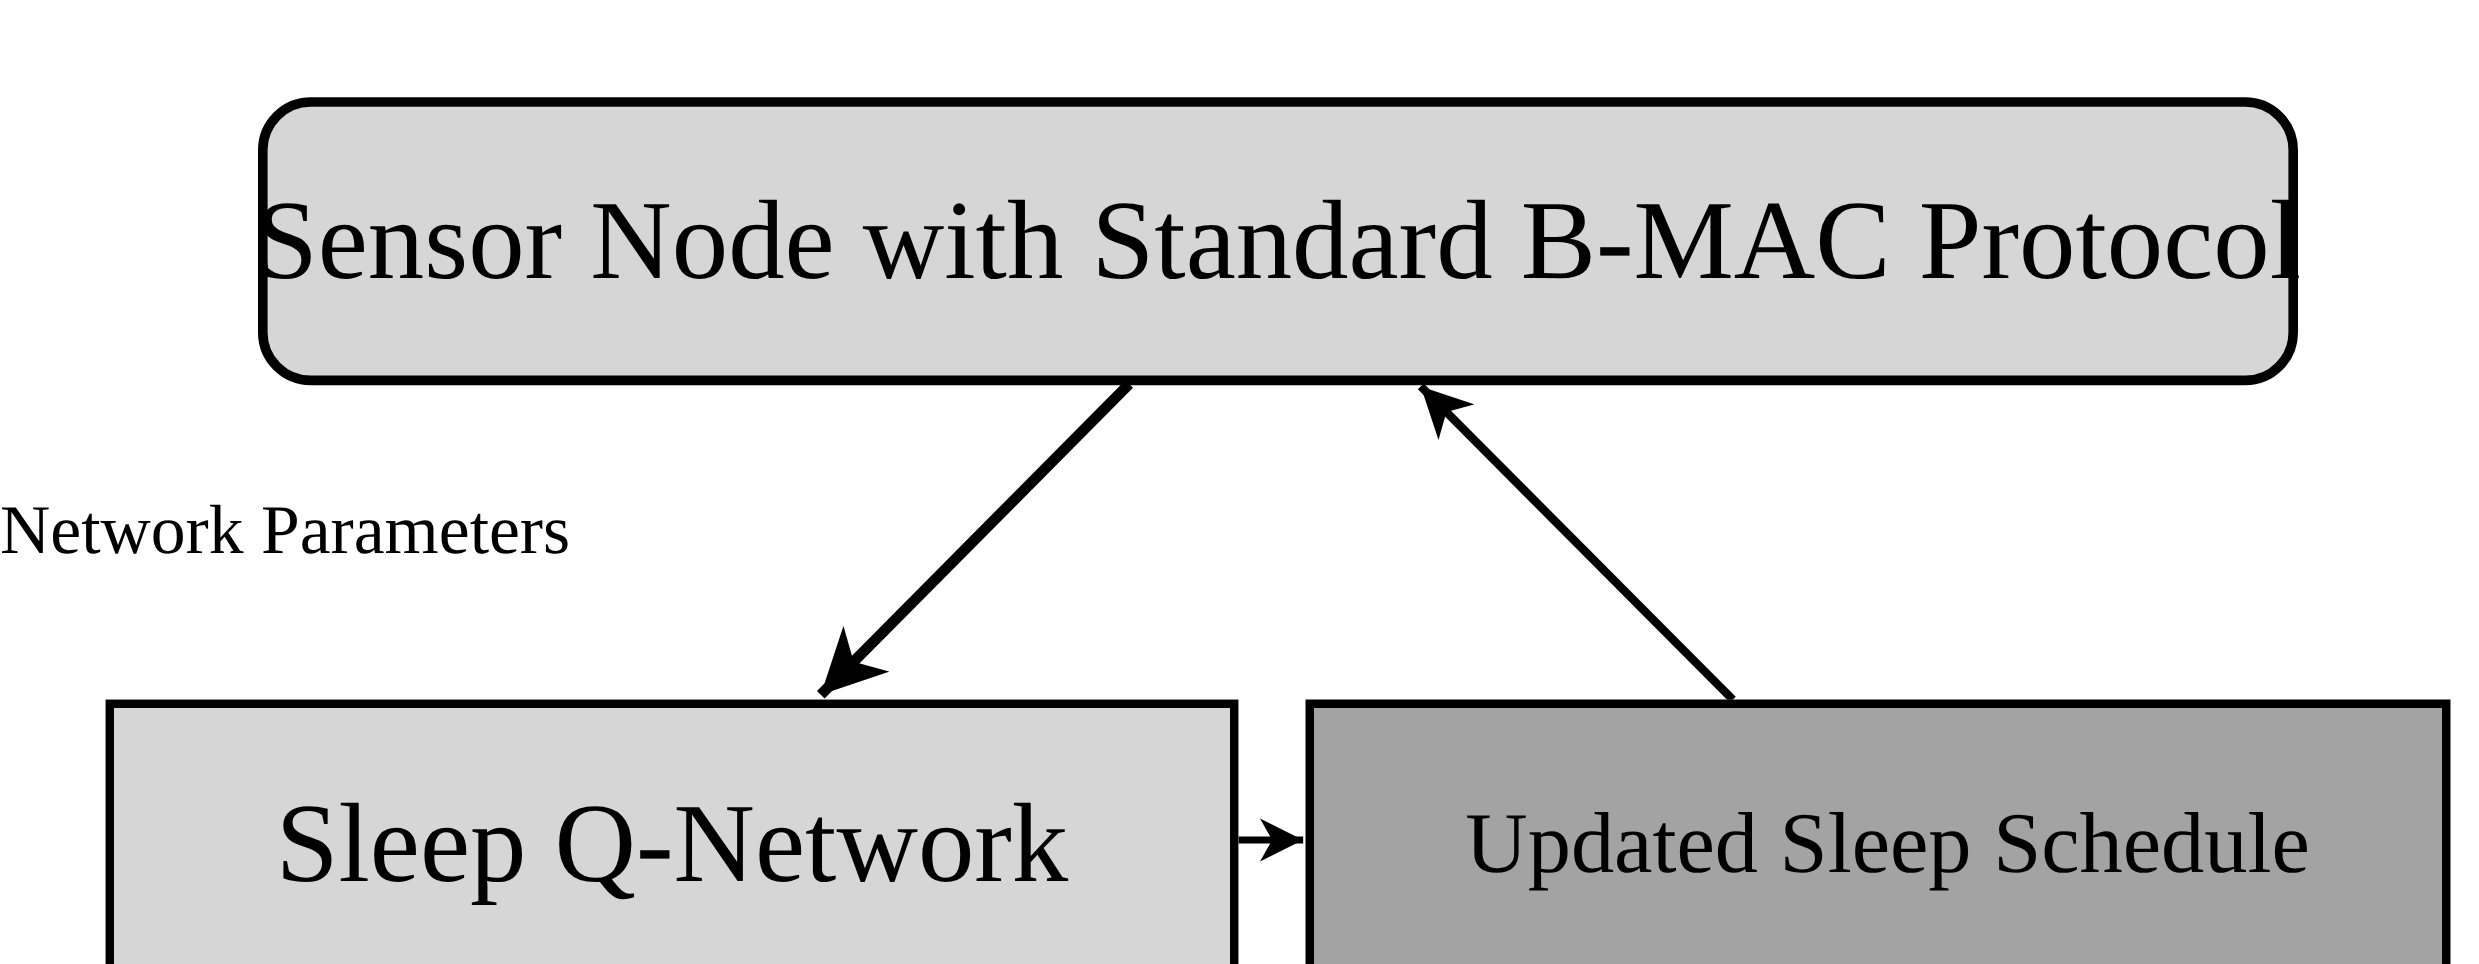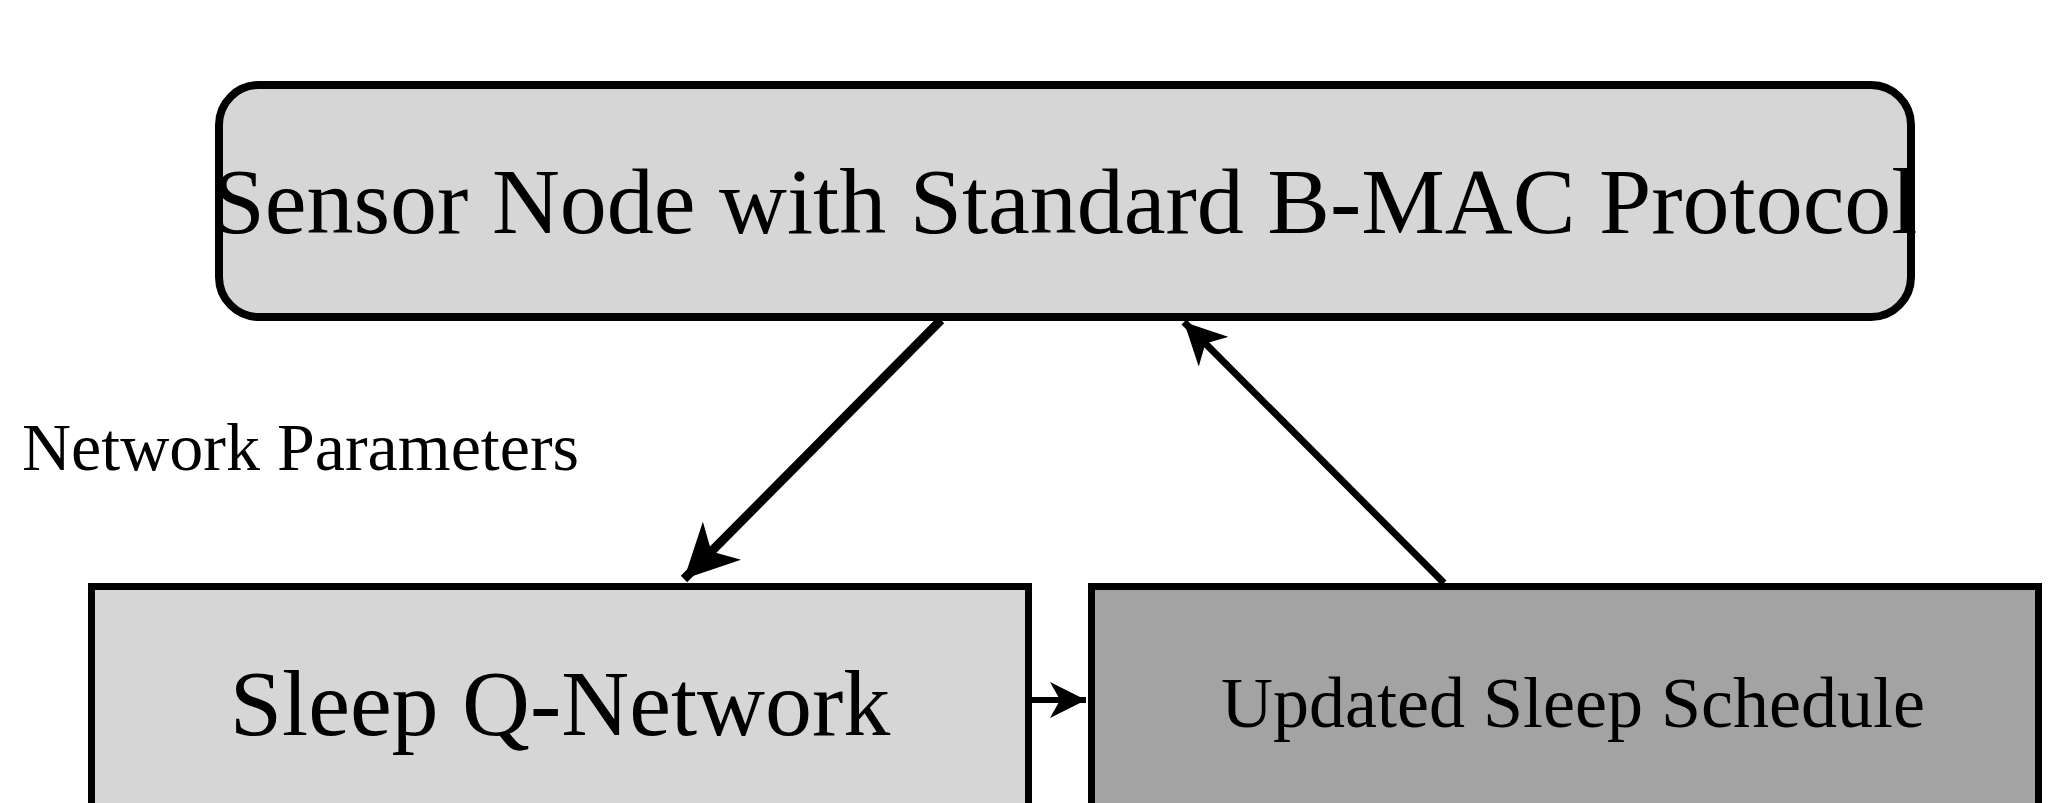--- a/index.html
+++ b/index.html
@@ -51,23 +51,23 @@
     top: 535px;
     width: 954px;
     height: 240px;
     background: #a3a3a3;
     border: 7px solid #000000;
     font-size: 72px;
     padding-left: 16px;
   }
   .edge-label {
     position: absolute;
-    left: 22px;
+    left: 0;
     top: 362px;
-    font-size: 68px;
+    font-size: 58px;
     line-height: 1.1;
     white-space: nowrap;
   }
   .arrows {
     position: absolute;
     left: 0;
     top: 0;
     width: 2066px;
     height: 803px;
     pointer-events: none;

